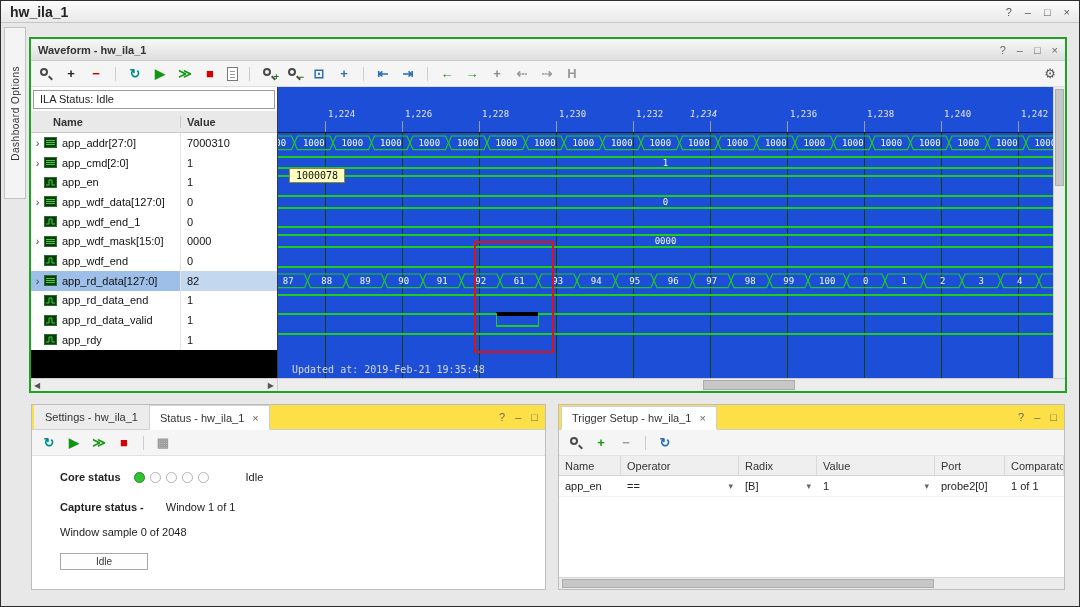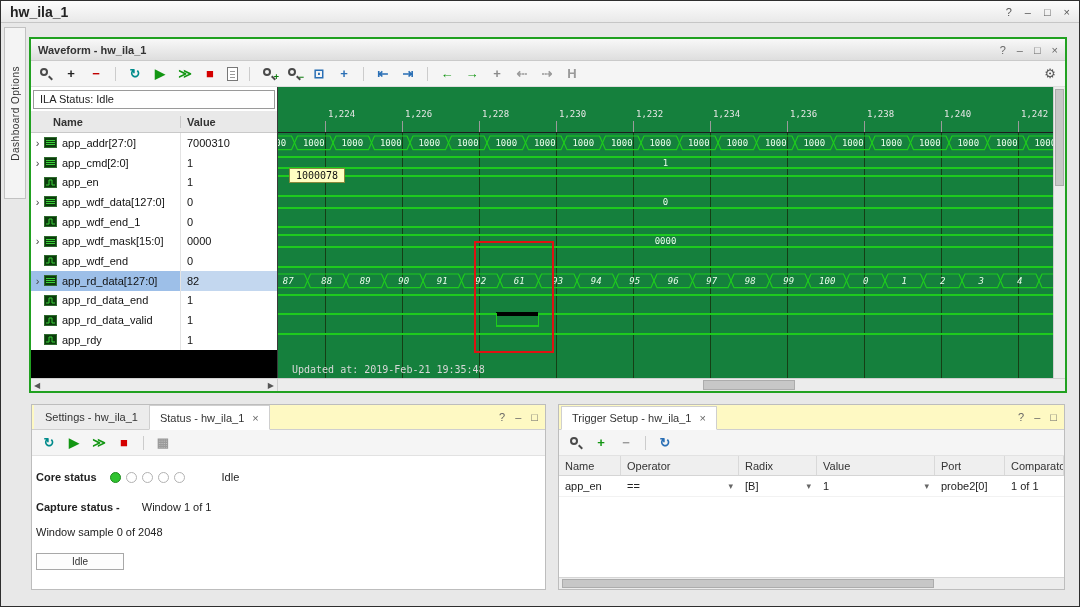--- a/index.html
+++ b/index.html
@@ -40,21 +40,21 @@
   .sig-head .c1{padding-left:22px;flex:1}
   .sig-head .c2{width:97px;border-left:1px solid #c9c9c9;padding-left:6px}
   .sig-row{height:19.7px;display:flex;background:#fff;font-size:11px;color:#111;align-items:stretch}
   .sig-name{flex:1;display:flex;align-items:center;overflow:hidden;white-space:nowrap}
   .sig-val{width:97px;padding-left:6px;display:flex;align-items:center;border-left:1px solid #e3e3e3;overflow:hidden}
   .sig-row.sel .sig-name{background:#9dbfe8}
   .sig-row.sel .sig-val{background:#c3d7ef}
   .sig-arrow{width:13px;text-align:center;color:#444;font-size:11px;flex:0 0 13px}
   .sig-ic{width:14px;height:11px;margin-right:4px;display:inline-flex;flex:0 0 14px}
 
-  .wave-pane{flex:1;position:relative;background:#15803d;overflow:hidden;min-width:0}
+  .wave-pane{flex:1;position:relative;background:#1d4ed8;overflow:hidden;min-width:0}
   .ruler{position:absolute;left:0;top:0;right:0;height:46px;border-bottom:1px solid #1c1c1c}
   .tick-label{position:absolute;bottom:13px;font-size:9px;color:#e6e6e6;font-family:"DejaVu Sans Mono",monospace;white-space:nowrap}
   .tick-mark{position:absolute;bottom:0;width:1px;height:11px;background:#9a9a9a}
   .gridline{position:absolute;top:46px;bottom:0;width:1px;background:#153f15;z-index:0}
   .wave-rows{position:absolute;left:0;top:46px;right:0;z-index:1}
   .wrow{position:relative;width:100%;overflow:hidden}
   .wline{position:absolute;left:0;right:0;height:2px;background:#1ecb1e}
   .wline.hi{top:3px}.wline.lo{bottom:3px}
   .busband{position:absolute;left:0;right:0;top:3px;bottom:3px;border-top:2px solid #1ecb1e;border-bottom:2px solid #1ecb1e}
   .busband-label{position:absolute;left:0;right:0;top:50%;transform:translateY(-50%);text-align:center;font-size:9px;color:#eaffea;font-family:"DejaVu Sans Mono",monospace}
@@ -70,28 +70,28 @@
   .whscroll{height:13px;flex:0 0 13px;background:#ececec;border-top:1px solid #cfcfcf;display:flex}
   .whs-left{width:247px;flex:0 0 247px;position:relative;border-right:1px solid #cfcfcf;display:flex;align-items:center;justify-content:space-between;padding:0 3px;color:#555;font-size:8px}
   .whs-main{flex:1;position:relative}
   .hthumb{position:absolute;top:1px;bottom:1px;background:#c7c7c7;border:1px solid #acacac}
   .whs-main .hthumb{left:425px;width:92px}
 
   
   .panel{position:absolute;background:#fff;border:1px solid #bdbdbd;display:flex;flex-direction:column;overflow:hidden}
   .status-panel{left:30px;top:403px;width:515px;height:186px}
   .trigger-panel{left:557px;top:403px;width:507px;height:186px}
-  .tabbar{height:25px;flex:0 0 25px;background:#fef9c3;border-bottom:1px solid #cfcfcf;display:flex;align-items:flex-end;padding-left:2px;position:relative}
+  .tabbar{height:25px;flex:0 0 25px;background:#fde047;border-bottom:1px solid #cfcfcf;display:flex;align-items:flex-end;padding-left:2px;position:relative}
   .tab{padding:5px 10px 5px;font-size:11px;color:#333;background:#ececec;border:1px solid transparent;display:flex;align-items:center;gap:8px;cursor:default;white-space:nowrap}
   .tab.active{background:#fff;border-color:#cfcfcf;border-bottom-color:#fff;margin-bottom:-1px}
   .tab-close{color:#666;font-size:11px}
   .pctrls2{position:absolute;right:7px;top:6px;display:flex;gap:10px;color:#666;font-size:11px}
   .ptoolbar{height:26px;flex:0 0 26px;background:#f5f5f5;border-bottom:1px solid #e2e2e2;display:flex;align-items:center;gap:9px;padding:0 9px}
 
-  .status-body{flex:1;padding:15px 4px;font-size:11px;color:#222}
+  .status-body{flex:1;padding:15px 28px;font-size:11px;color:#222}
   .core-row{display:flex;align-items:center;gap:5px}
   .core-label{font-weight:bold;margin-right:8px}
   .dot{width:11px;height:11px;border-radius:50%;border:1px solid #b2b2b2;background:#fff;flex:0 0 11px}
   .dot.on{background:#2fc32f;border-color:#1d8a1d}
   .idle-label{margin-left:32px}
   .cap-row{margin-top:18px;display:flex;gap:22px}
   .cap-label{font-weight:bold}
   .sample-row{margin-top:13px}
   .state-box{margin-top:15px;width:88px;height:17px;border:1px solid #a8a8a8;display:flex;align-items:center;justify-content:center;font-size:10px;color:#333;background:#fdfdfd}
 
@@ -337,21 +337,21 @@
             <span class="tick-label" style="left: 50px;">1,224</span>
             <span class="tick-mark" style="left: 124px;"></span>
             <span class="tick-label" style="left: 127px;">1,226</span>
             <span class="tick-mark" style="left: 201px;"></span>
             <span class="tick-label" style="left: 204px;">1,228</span>
             <span class="tick-mark" style="left: 278px;"></span>
             <span class="tick-label" style="left: 281px;">1,230</span>
             <span class="tick-mark" style="left: 355px;"></span>
             <span class="tick-label" style="left: 358px;">1,232</span>
             <span class="tick-mark" style="left: 432px;"></span>
-            <span class="tick-label" style="left: 435px;">1,234</span>
+            <span class="tick-label" style="left: 412px; font-style: italic;">1,234</span>
             <span class="tick-mark" style="left: 509px;"></span>
             <span class="tick-label" style="left: 512px;">1,236</span>
             <span class="tick-mark" style="left: 586px;"></span>
             <span class="tick-label" style="left: 589px;">1,238</span>
             <span class="tick-mark" style="left: 663px;"></span>
             <span class="tick-label" style="left: 666px;">1,240</span>
             <span class="tick-mark" style="left: 740px;"></span>
             <span class="tick-label" style="left: 743px;">1,242</span>
           </div>
         <div id="wave-grid">
@@ -430,21 +430,21 @@
               <div class="wline lo"></div>
             </div>
             <div class="wrow" style="height: 19.7px;">
               <div class="busband">
                 <span class="busband-label">0000</span>
               </div>
             </div>
             <div class="wrow" style="height: 19.7px;">
               <div class="wline lo"></div>
             </div>
-            <div class="wrow" style="height: 19.7px; font-style: italic;">
+            <div class="wrow" style="height: 19.7px;">
               <svg width="800" height="19.7" style="display:block">
                 <path d="M -6 3 L 26.5 3 L 29.5 9.85 L 26.5 16.7 L -6 16.7 L -9 9.85 Z" fill="none" stroke="#1ecb1e" stroke-width="1.2"></path>
                 <text x="10.25" y="13.05" fill="#eaffea" font-size="9" text-anchor="middle" font-family="DejaVu Sans Mono, monospace">87</text>
                 <path d="M 32.5 3 L 65 3 L 68 9.85 L 65 16.7 L 32.5 16.7 L 29.5 9.85 Z" fill="none" stroke="#1ecb1e" stroke-width="1.2"></path>
                 <text x="48.75" y="13.05" fill="#eaffea" font-size="9" text-anchor="middle" font-family="DejaVu Sans Mono, monospace">88</text>
                 <path d="M 71 3 L 103.5 3 L 106.5 9.85 L 103.5 16.7 L 71 16.7 L 68 9.85 Z" fill="none" stroke="#1ecb1e" stroke-width="1.2"></path>
                 <text x="87.25" y="13.05" fill="#eaffea" font-size="9" text-anchor="middle" font-family="DejaVu Sans Mono, monospace">89</text>
                 <path d="M 109.5 3 L 142 3 L 145 9.85 L 142 16.7 L 109.5 16.7 L 106.5 9.85 Z" fill="none" stroke="#1ecb1e" stroke-width="1.2"></path>
                 <text x="125.75" y="13.05" fill="#eaffea" font-size="9" text-anchor="middle" font-family="DejaVu Sans Mono, monospace">90</text>
                 <path d="M 148 3 L 180.5 3 L 183.5 9.85 L 180.5 16.7 L 148 16.7 L 145 9.85 Z" fill="none" stroke="#1ecb1e" stroke-width="1.2"></path>

